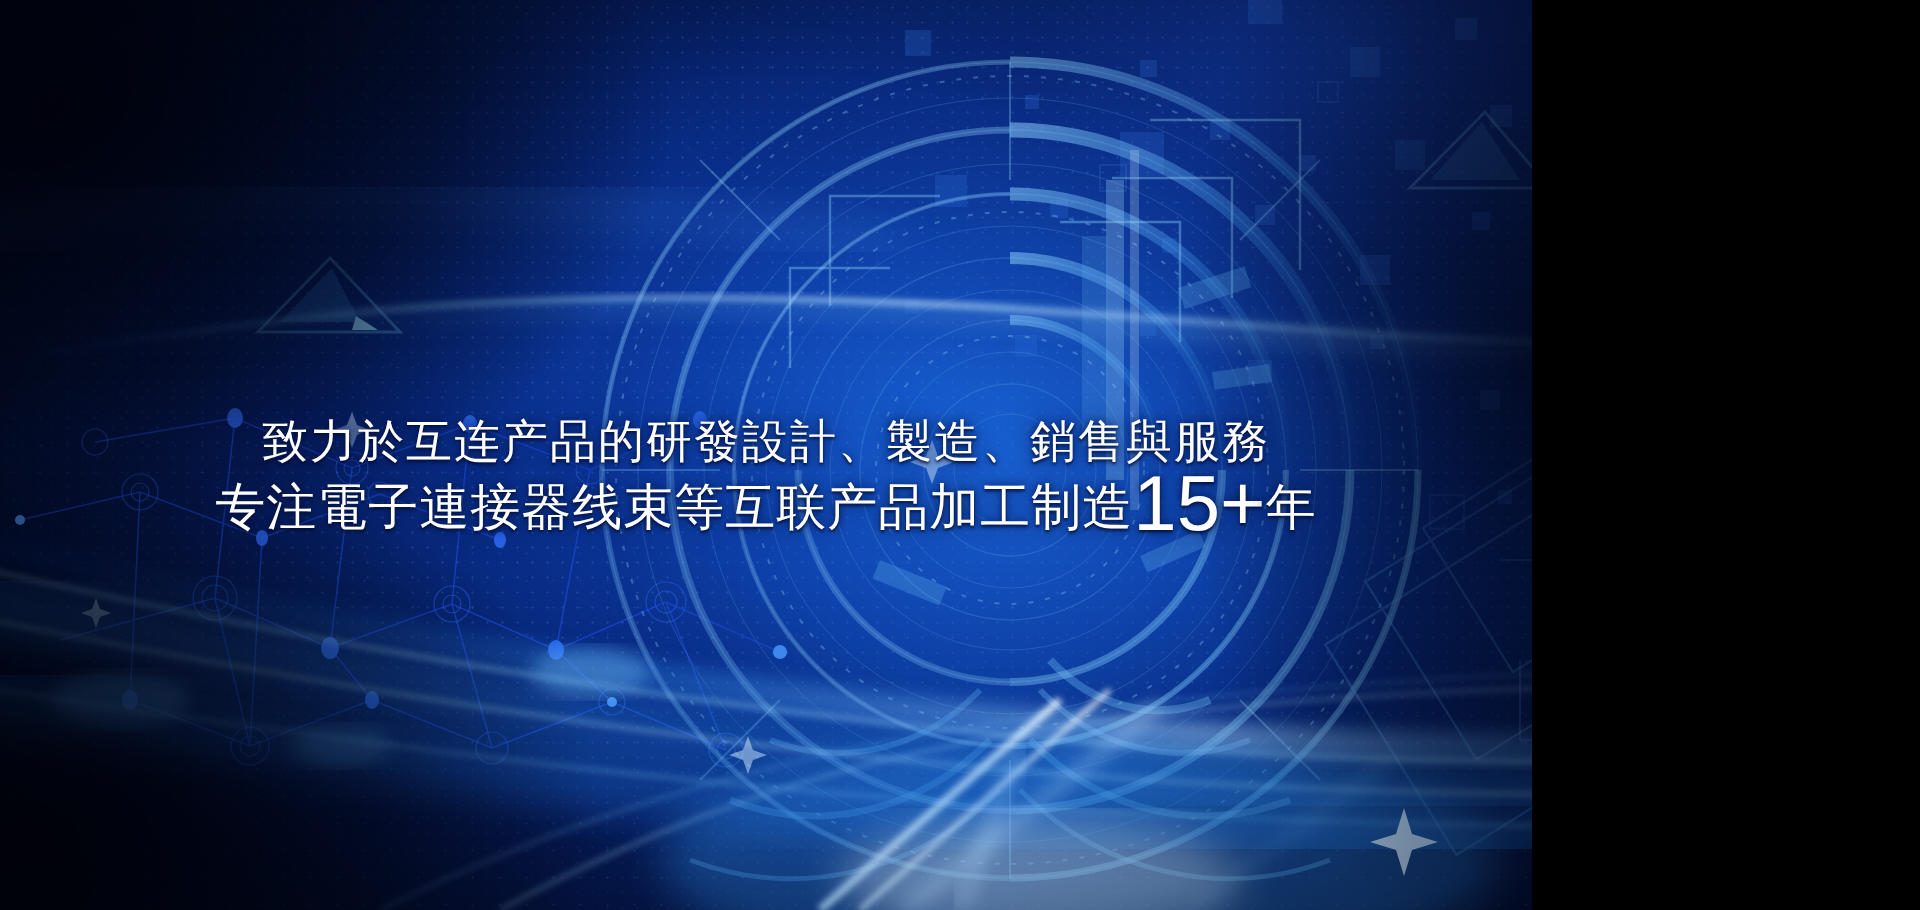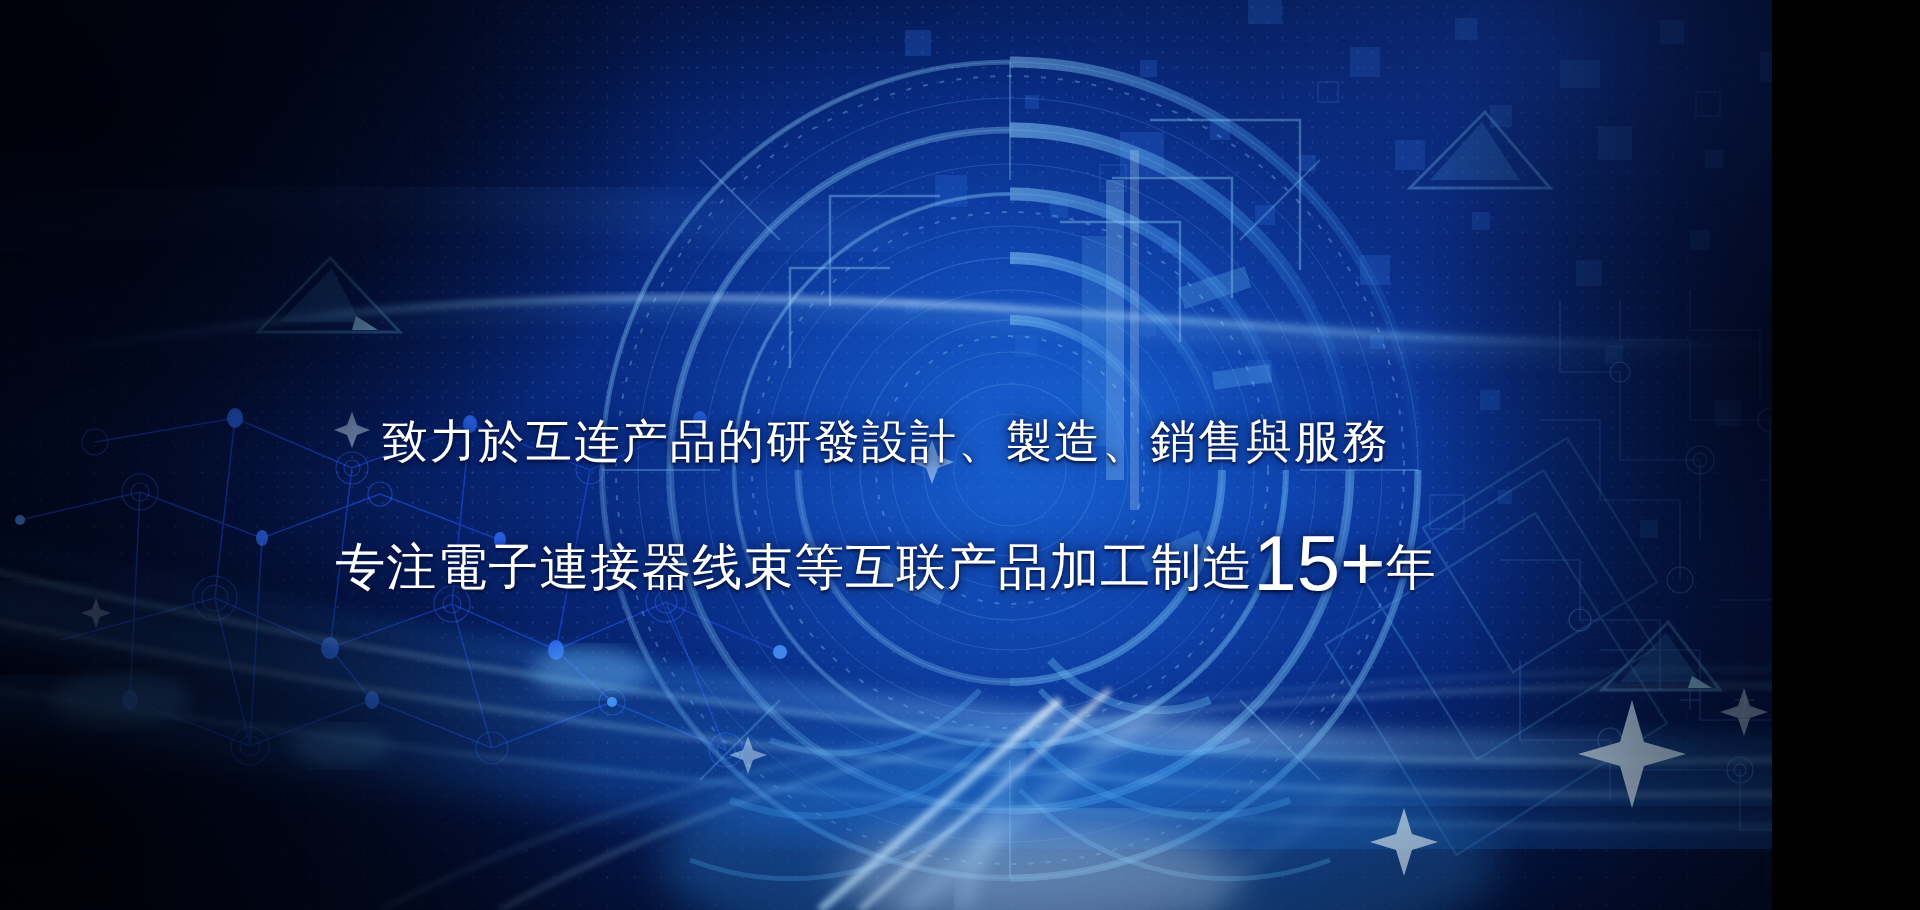--- a/index.html
+++ b/index.html
@@ -2,21 +2,21 @@
 <html lang="zh"><head>
 <meta charset="utf-8">
 <title>Banner</title>
 <style>
   html,body{margin:0;padding:0;background:#000;}
   body{
     font-family:"Liberation Sans","DejaVu Sans",sans-serif;
   }
   #stage{
     position:relative;
-    width:1772px;
+    width:1532px;
     height:910px;
     overflow:hidden;
     background:#ec4899;
   }
   .layer{position:absolute;inset:0;}
 
   
   .bg-base{
     background:
       radial-gradient(ellipse 1250px 780px at 62% 46%, #1455c8 0%, #0d3da6 22%, #082a80 42%, #05184f 62%, #030e32 80%, #020821 100%),
@@ -89,21 +89,20 @@
   .line1{
     color:#ffffff;
     font-size:46px;
     font-weight:400;
     letter-spacing:2px;
     line-height:1;
     text-shadow:0 0 26px rgba(10,40,110,.95), 0 0 9px rgba(0,15,60,.85), 0 2px 3px rgba(0,8,35,.85);
     white-space:nowrap;
   }
   .line2{
-    margin-top:60px;
     color:#ffffff;
     font-size:50px;
     font-weight:400;
     letter-spacing:1px;
     line-height:1;
     white-space:nowrap;
     text-shadow:0 0 26px rgba(10,40,110,.95), 0 0 9px rgba(0,15,60,.85), 0 2px 3px rgba(0,8,35,.85);
   }
   .bignum{
     font-size:78px;

